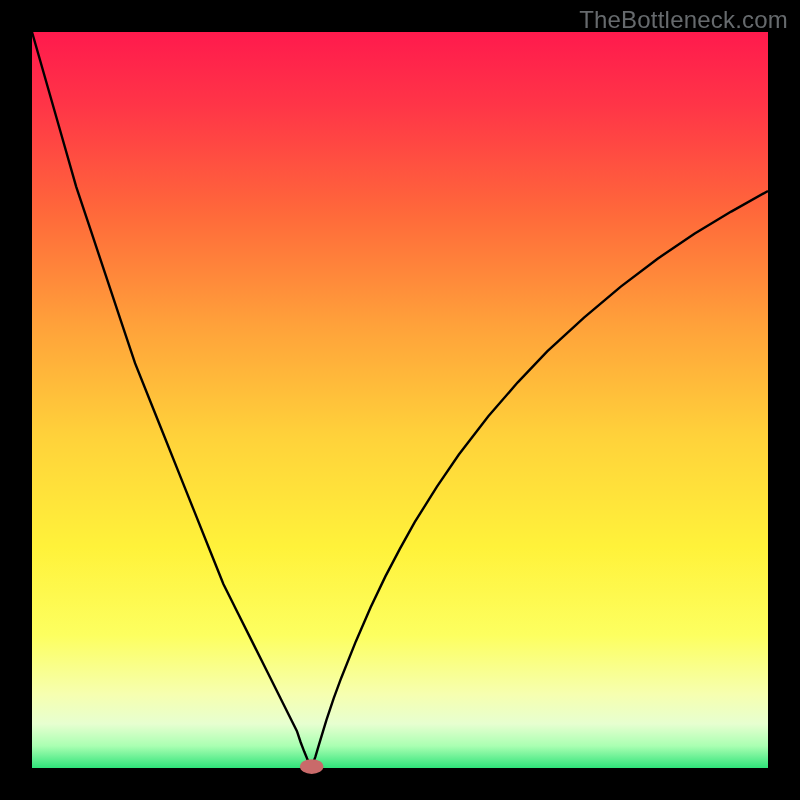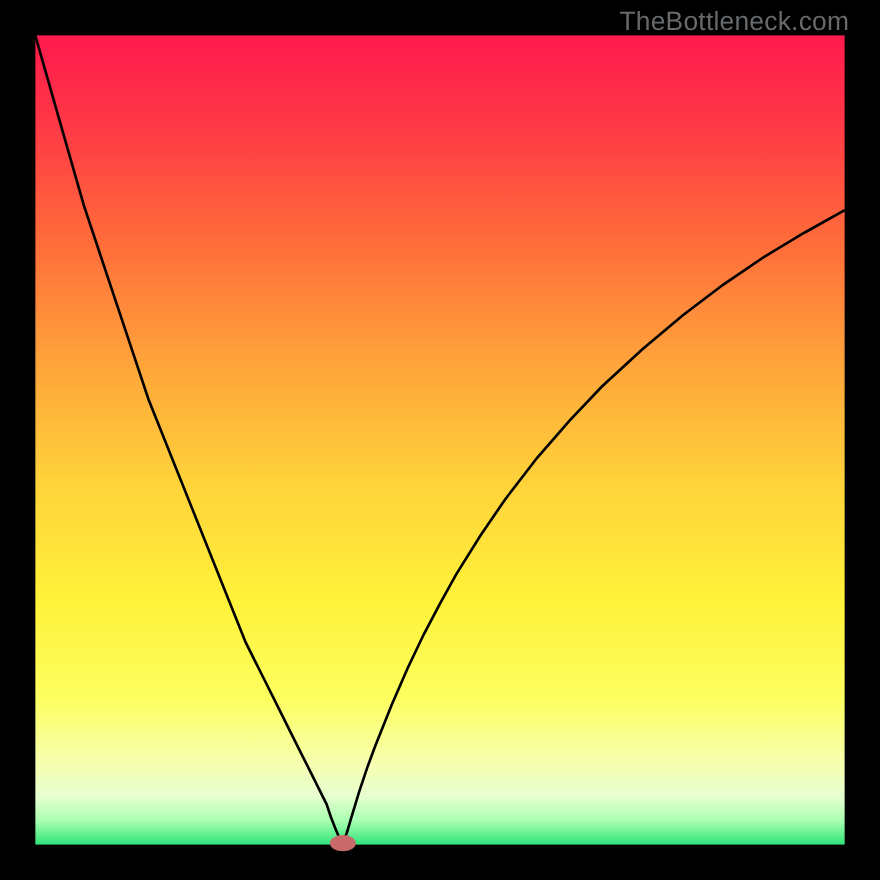--- a/index.html
+++ b/index.html
@@ -35,21 +35,21 @@
     position: absolute;
     left: 0;
     top: 0;
     width: 100%;
     height: 100%;
     overflow: visible;
   }
   .watermark {
     position: absolute;
     top: 6px;
-    right: 28px;
+    right: 12px;
     color: #666a6d;
     font-size: 24px;
     font-weight: 400;
     letter-spacing: 0.2px;
     font-family: Arial, Helvetica, sans-serif;
   }
 </style>
 </head>
 <body>
 

